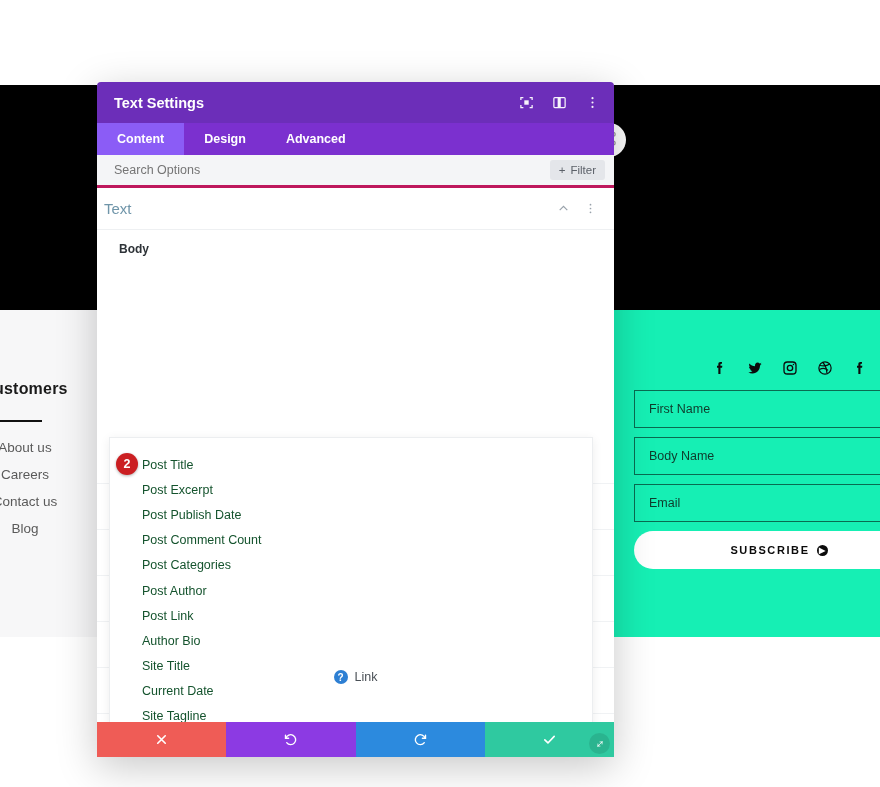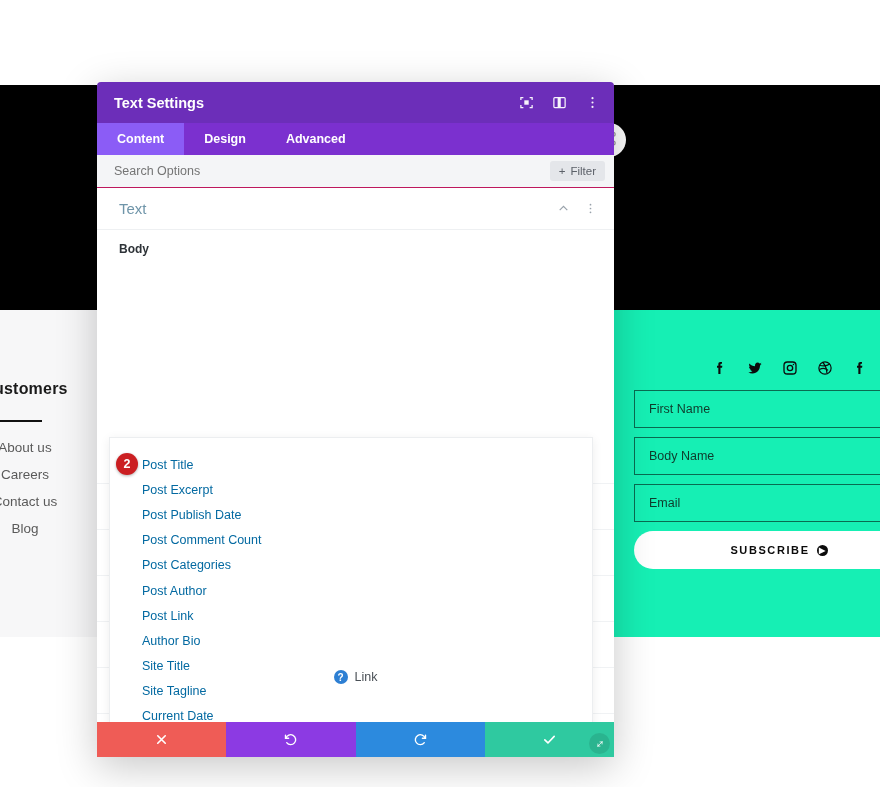--- a/index.html
+++ b/index.html
@@ -109,38 +109,38 @@
   .m-hicon svg { width: 100%; height: 100%; display: block; }
 
   .m-tabs { height: 32px; background: #7b30cf; display: flex; }
   .m-tab {
     padding: 0 20px; display: flex; align-items: center;
     color: #ffffff; font-size: 12.5px; font-weight: bold; cursor: pointer;
   }
   .m-tab.active { background: #8b5cf6; }
 
   .m-search {
-    height: 33px; background: #f4f5f7; border-bottom: 1px solid #be185d;
+    height: 33px; background: #f4f5f7; border-bottom: 3px solid #be185d;
     display: flex; align-items: center; padding: 0 9px 0 17px;
   }
   .m-search-input {
     flex: 1; border: none; background: transparent; outline: none;
     font-size: 12.5px; color: #8d9198; font-family: "Liberation Sans", sans-serif;
   }
   .m-filter-btn {
     background: #e4e6ea; color: #5c6169; font-size: 11.5px;
     padding: 4px 9px; border-radius: 3px; display: flex; align-items: center; gap: 5px;
     cursor: pointer;
   }
 
   .m-body { flex: 1; background: #ffffff; position: relative; overflow: hidden; }
 
   .sec-head {
     height: 42px; display: flex; align-items: center;
-    padding: 0 17px 0 22px; border-bottom: 1px solid #eef0f2; gap: 28px;
+    padding: 0 17px 0 7px; border-bottom: 1px solid #eef0f2; gap: 28px;
   }
   .sec-title { flex: 1; color: #5f8ba4; color: #6f95a9; font-size: 15px; }
   .sec-actions { display: flex; align-items: center; gap: 14px; color: #99a2ab; }
   .sec-actions svg { width: 13px; height: 13px; display: block; cursor: pointer; }
 
   .fld-label {
     padding: 12px 22px 0 22px; font-size: 12px; font-weight: bold; color: #2e3338;
   }
 
   
@@ -150,21 +150,21 @@
   
   .dropdown {
     position: absolute; left: 12px; top: 249px; width: 484px; height: 302px;
     background: #ffffff; border: 1px solid #eceef0;
     box-shadow: 0 2px 10px rgba(0,0,0,.07);
     padding: 14px 0 12px 0;
     overflow: hidden;
   }
   .dd-item {
     height: 25.2px; display: flex; align-items: center;
-    padding-left: 32px; font-size: 12.5px; color: #0369a1;
+    padding-left: 32px; font-size: 12.5px; color: #14532d;
     cursor: pointer;
   }
 
   .step-badge {
     position: absolute; left: 19px; top: 265px;
     width: 22px; height: 22px; border-radius: 50%;
     background: #c81e20; background: #cb1f22;
     color: #ffffff; font-size: 12.5px; font-weight: bold;
     display: flex; align-items: center; justify-content: center;
     box-shadow: 0 1px 3px rgba(0,0,0,.3);
@@ -361,22 +361,22 @@
       <div class="dropdown">
         <div class="dd-item">Post Title</div>
         <div class="dd-item">Post Excerpt</div>
         <div class="dd-item">Post Publish Date</div>
         <div class="dd-item">Post Comment Count</div>
         <div class="dd-item">Post Categories</div>
         <div class="dd-item">Post Author</div>
         <div class="dd-item">Post Link</div>
         <div class="dd-item">Author Bio</div>
         <div class="dd-item">Site Title</div>
+        <div class="dd-item">Current Date</div>
         <div class="dd-item">Site Tagline</div>
-        <div class="dd-item">Current Date</div>
       </div>
 
       <div class="step-badge">2</div>
 
       <div class="help-row">
         <span class="help-ico">?</span>
         <span>Link</span>
       </div>
     </div>
 

